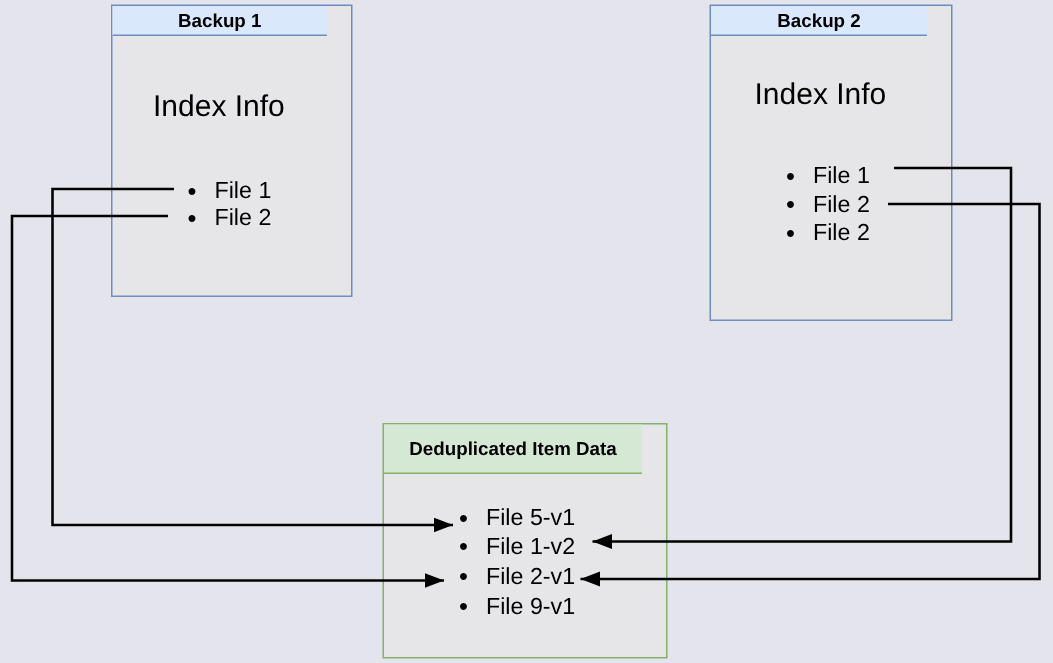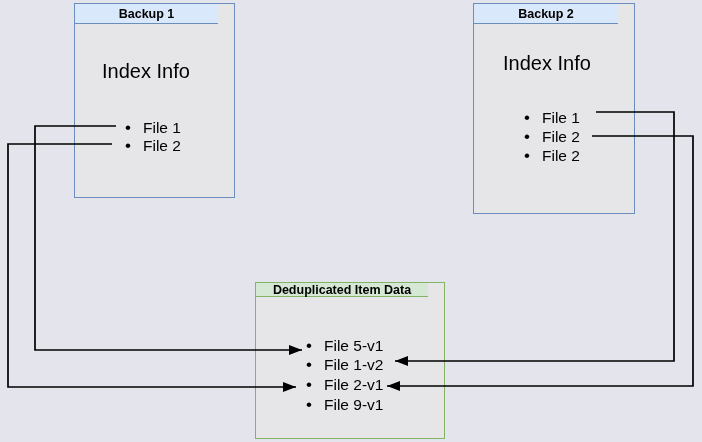--- a/index.html
+++ b/index.html
@@ -30,21 +30,21 @@
   .box.blue{border-color:var(--blue-border);}
   .box.green{border-color:var(--green-border);}
   .box-header{
     position:absolute;left:0;right:16px;top:0;
     display:flex;align-items:center;justify-content:center;
     font-weight:bold;
     font-size:12.5px;
     border-bottom:1.5px solid;
   }
   .blue .box-header{background:var(--blue-header-bg);border-color:var(--blue-border);height:20px;}
-  .green .box-header{background:var(--green-header-bg);border-color:var(--green-border);height:14px;}
+  .green .box-header{background:var(--green-header-bg);border-color:var(--green-border);height:33px;}
   .subtitle{
     position:absolute;
     font-size:20px;
     line-height:20px;
     white-space:nowrap;
   }
   .row{
     position:absolute;
     left:45px;
     height:19px;

